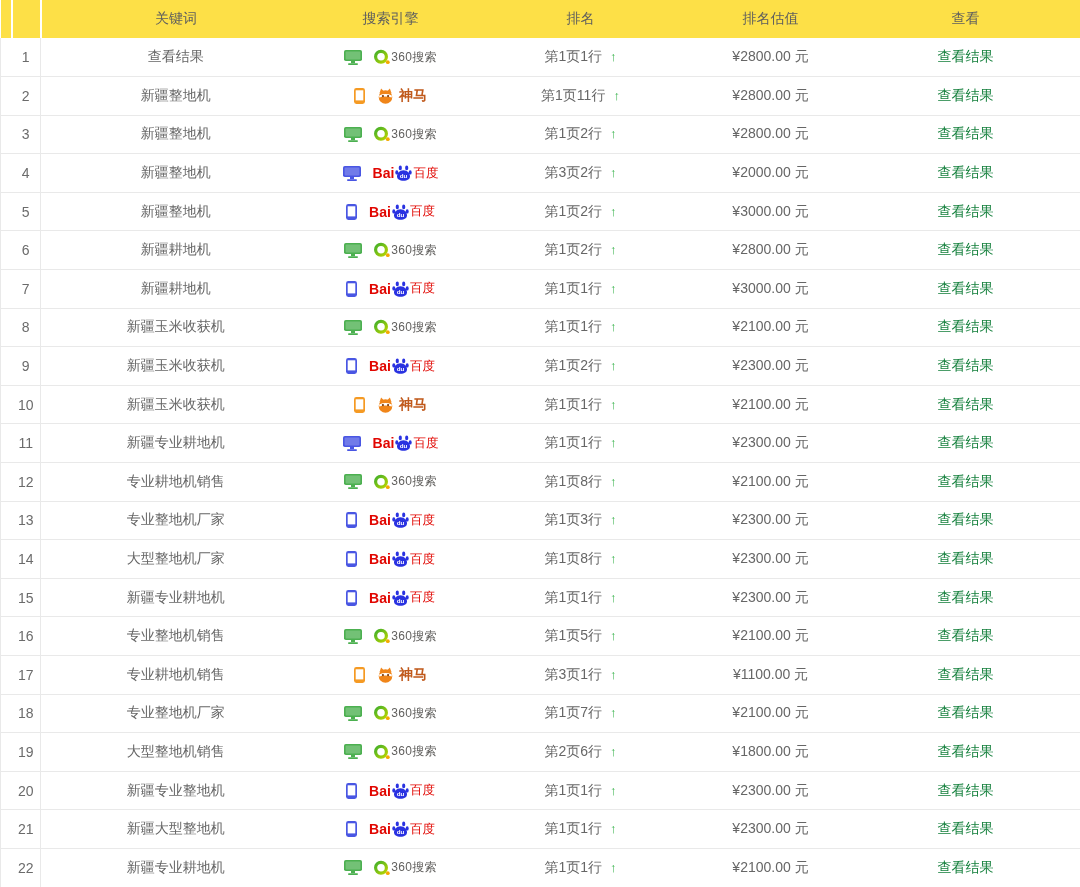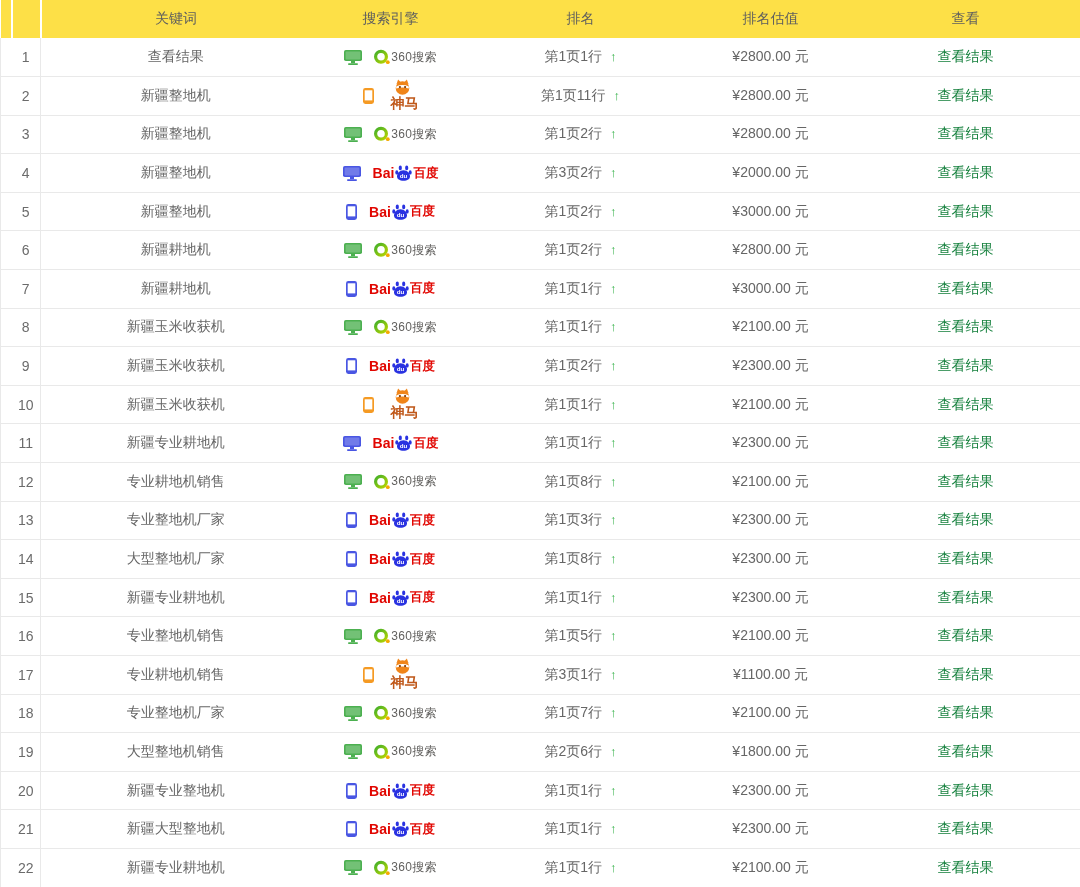--- a/index.html
+++ b/index.html
@@ -13,31 +13,31 @@
   thead th.num{border-right:2px solid #fff;}
   tbody tr{height:38.6px;border-bottom:1px solid #e9e9e9;}
   tbody td{padding:0;text-align:center;font-size:14px;color:#666;}
   tbody td:first-child{border-left:1px solid #e9e9e9;}
   tbody td.num{border-right:1px solid #e9e9e9;color:#6b6b6b;}
   .engine-wrap{display:flex;align-items:center;justify-content:center;gap:12px;}
   .engine-wrap .dev,.engine-wrap .logo{display:none;align-items:center;}
   .engine-wrap.device-desktop .dev-desktop{display:inline-flex;}
   .engine-wrap.device-mobile .dev-mobile{display:inline-flex;}
   .engine-wrap.engine-360 .logo-360{display:inline-flex;}
-  .engine-wrap.engine-shenma .logo-shenma{display:inline-flex;flex-direction:column;}
+  .engine-wrap.engine-shenma .logo-shenma{display:inline-flex;}
   .engine-wrap.engine-baidu .logo-baidu{display:inline-flex;}
   .engine-wrap.engine-360{--dev:#4cb050;}
   .engine-wrap.engine-baidu{--dev:#4956e3;}
   .engine-wrap.engine-shenma{--dev:#f59a23;}
   .dev{color:var(--dev);}
   .logo i{font-style:normal;text-align:right;}
   .t360{font-size:12px;color:#62615f;margin-left:1px;letter-spacing:.3px;}
   .tsm{font-size:14px;font-weight:bold;font-style:italic;color:#c0591b;margin-left:5px;font-family:"DejaVu Serif","Liberation Serif",serif;}
   .tbai{font-size:14px;font-weight:bold;color:#e10601;margin-right:1px;}
-  .tbd{font-size:12.5px;font-weight:bold;color:#e10601;margin-left:1px;}
+  .tbd{font-size:12.5px;font-weight:normal;color:#e10601;margin-left:1px;}
   .rank-cell .arrow{color:#36b24a;margin-left:8px;font-size:13px;}
   a.link{color:#15803d;text-decoration:none;font-size:14px;cursor:pointer;}
 </style>
 </head>
 <body>
 
 <table>
   <colgroup>
     <col class="c-spacer">
       <col class="c-num">

